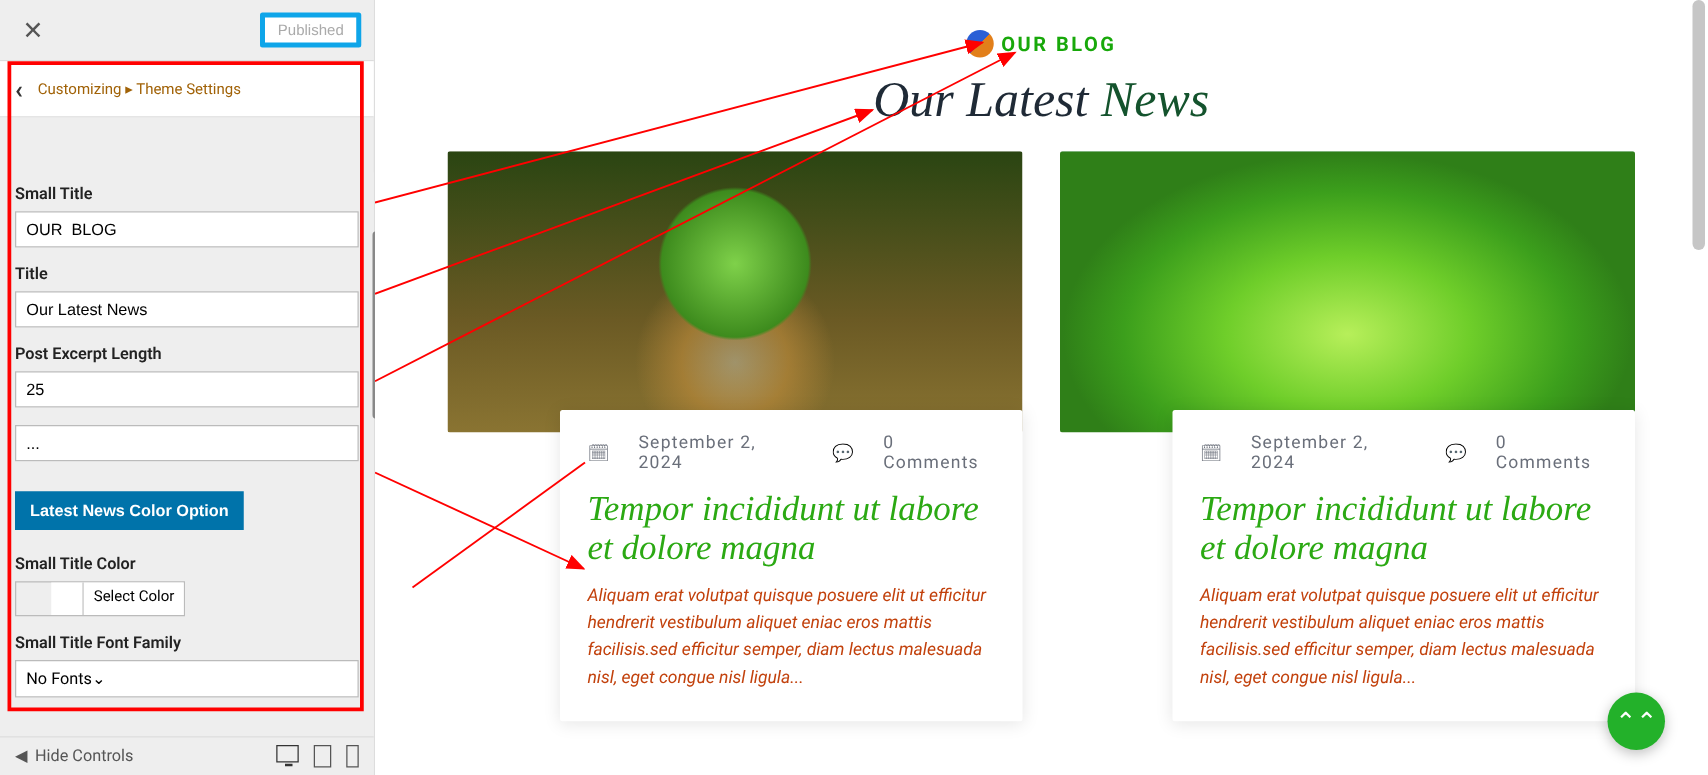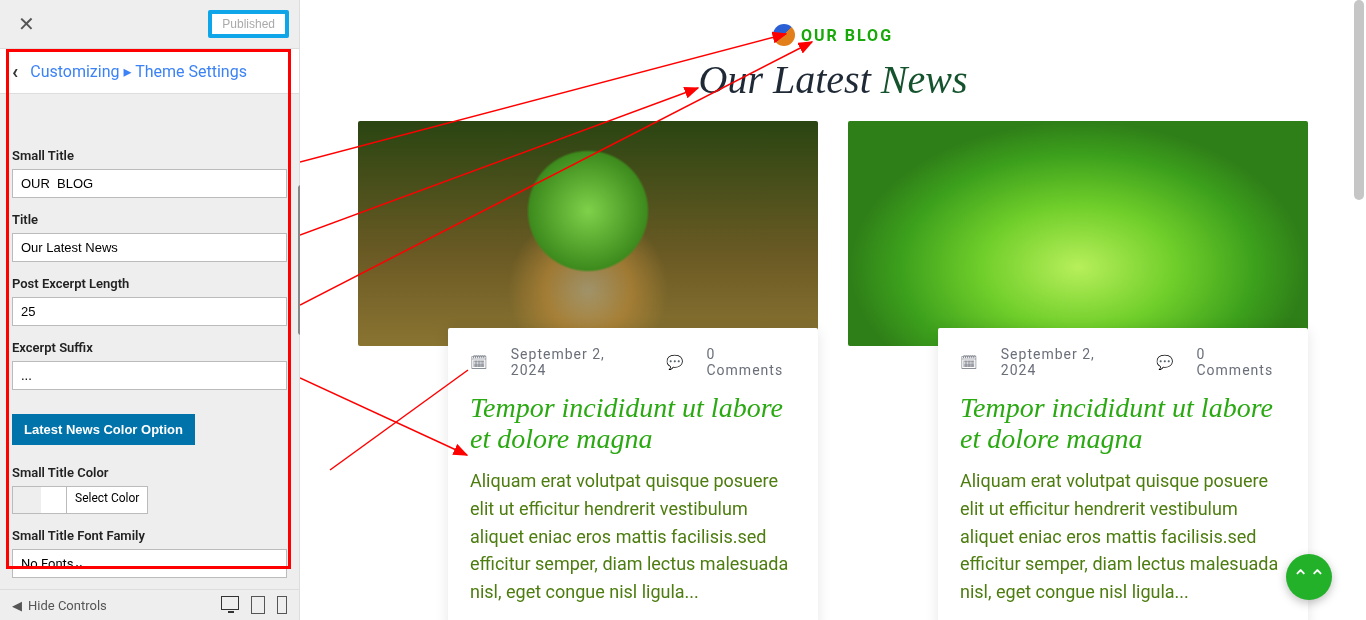--- a/index.html
+++ b/index.html
@@ -5,21 +5,21 @@
   * { box-sizing: border-box; margin: 0; padding: 0; }
   body { font-family: -apple-system, BlinkMacSystemFont, "Segoe UI", Roboto, sans-serif; width: 1366px; height: 620px; overflow: hidden; background: #fff; position: relative; }
   .app { display: flex; height: 100%; }
   .sidebar { width: 300px; background: #eee; border-right: 1px solid #ddd; display: flex; flex-direction: column; position: relative; }
   .sidebar-top { display: flex; align-items: center; justify-content: space-between; padding: 8px 10px; border-bottom: 1px solid #ddd; background:#eee; }
   .close-x { font-size: 20px; color:#555; cursor:pointer; padding:4px 8px; }
   .published-btn { background:#fff; border:4px solid #0ea5e9; color:#aaa; padding:3px 10px; font-size:12px; border-radius:2px; }
   .red-box { position:absolute; top:49px; left:6px; width:285px; height:520px; border:3px solid red; pointer-events:none; z-index:5; }
   .panel-head { display:flex; align-items:center; padding:10px 12px; border-bottom:1px solid #ddd; background:#fff; }
   .back-chevron { font-size:20px; font-weight:bold; color:#333; margin-right:12px; }
-  .panel-head-text { font-size:16px; color:#3b82f6; }
+  .panel-head-text { font-size:12px; color:#a16207; }
   .panel-head-big { font-size:18px; color:#444; font-weight:300; }
   .controls-scroll { flex:1; overflow-y:auto; background:#eee;margin-top:44px; }
   .ctrl-group { padding:10px 12px 4px; }
   .ctrl-label { font-size:13px; font-weight:600; color:#222; margin-bottom:6px; display:block; }
   .ctrl-input { width:100%; padding:6px 8px; border:1px solid #bbb; background:#fff; font-size:13px; }
   .section-btn { display:inline-block; background:#0073aa; color:#fff; padding:8px 12px; font-size:13px; font-weight:600; border:none; margin:10px 0 6px 0;text-align:right; }
   .color-picker { display:flex; border:1px solid #bbb; width:fit-content;padding-left:28px; }
   .color-swatch { width:26px; height:26px; background:#fff; border-right:1px solid #bbb; }
   .color-select { padding:4px 8px; font-size:12px; background:#fff; }
   .select-like { width:100%; padding:6px 8px; border:1px solid #bbb; background:#fff; font-size:13px; display:flex; justify-content:flex-start; align-items:center; }
@@ -47,21 +47,21 @@
       radial-gradient(circle at 50% 75%, rgba(255,255,255,0.3) 0%, rgba(190,140,60,0.6) 15%, transparent 28%),
       linear-gradient(#2a4512,#6b5a24 60%,#8a7432);
   }
   .card-img.hills { background:
       radial-gradient(ellipse at 50% 65%, #b7ef5a 0%, #6fce2a 30%, #3c9f1c 55%, #2f7f18 70%),
       linear-gradient(#a9d8f5 0%, #d9ecf3 28%, #f7e9b6 38%, #f0b65a 45%, transparent 46%);
   }
   .card-body { background:#fff; padding:18px 22px 24px; box-shadow:0 2px 14px rgba(0,0,0,0.1); margin:-18px 0 0 90px; position:relative; border-radius:2px; }
   .meta { color:#6a6f7a; font-size:14px; display:flex; gap:22px; align-items:center; letter-spacing:1px; }
   .post-title { font-family:"Brush Script MT", cursive; color:#2ba913; font-size:28px; margin:14px 0 12px; line-height:1.12; font-style:italic; }
-  .excerpt { color:#4d7c0f; font-size:18px; line-height:1.55; }
+  .excerpt { color:#c2410c; font-size:14px; line-height:1.55;font-style:italic; }
   .fab { position:absolute; right:34px; bottom:20px; width:46px; height:46px; border-radius:50%; background:#23b12a; color:#fff; display:flex; align-items:center; justify-content:center; font-size:20px; box-shadow:0 3px 10px rgba(0,0,0,0.25); }
   svg.arrows { position:absolute; top:0; left:0; pointer-events:none; z-index:6; }
   .vscroll { position:absolute; right:2px; top:0; width:12px; height:100%; }
   .vscroll::after{ content:""; position:absolute; top:0; right:0; width:10px; height:200px; background:#c6c6c6; border-radius:5px; }
 </style>
 </head>
 <body>
 
 <div class="app">
   <div class="sidebar">
@@ -88,21 +88,20 @@
       </div>
       <div class="ctrl-group">
         <span class="ctrl-label">Title</span>
         <input class="ctrl-input" value="Our Latest News" style="">
       </div>
       <div class="ctrl-group">
         <span class="ctrl-label">Post Excerpt Length</span>
         <input class="ctrl-input" value="25" style="">
       </div>
       <div class="ctrl-group">
-        <span class="ctrl-label">Excerpt Suffix</span>
         <input class="ctrl-input" value="..." style="">
       </div>
       <div class="ctrl-group">
         <button class="section-btn">Latest News Color Option</button>
       </div>
       <div class="ctrl-group">
         <span class="ctrl-label">Small Title Color</span>
         <div class="color-picker">
           <span class="color-swatch"></span>
           <span class="color-select">Select Color</span>

